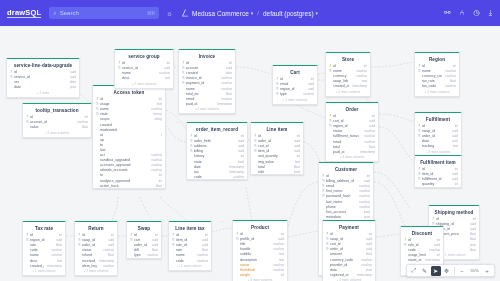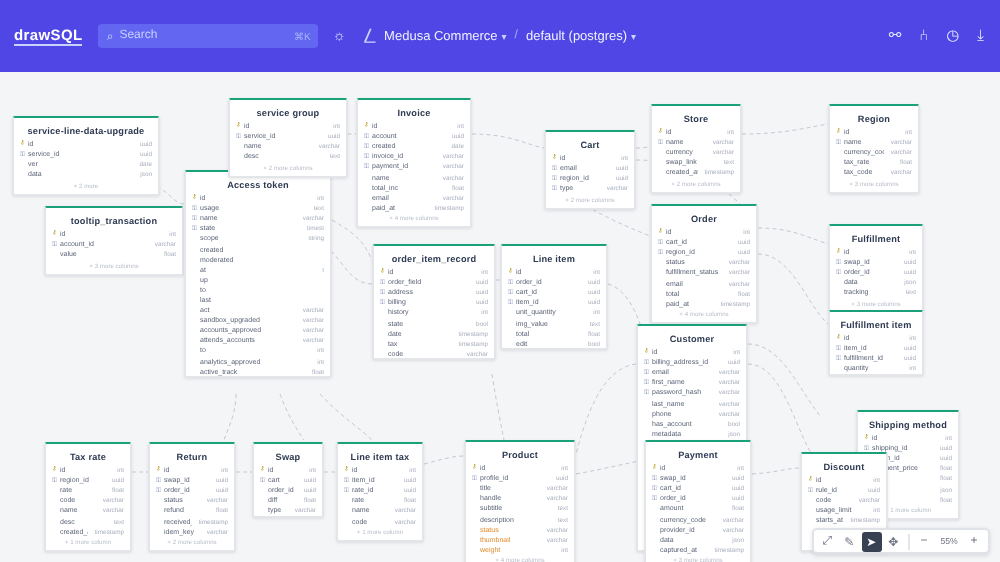--- a/index.html
+++ b/index.html
@@ -5,21 +5,21 @@
   * { box-sizing: border-box; margin: 0; padding: 0; }
   html, body {
     width: 500px; height: 281px;
     overflow: hidden;
     font-family: "Liberation Sans", sans-serif;
     background: #f4f5f7;
   }
   
   .topbar {
     position: absolute; top: 0; left: 0;
-    width: 500px; height: 36px;
+    width: 500px; height: 26px;
     background: #4f46e5;
     display: flex; align-items: center;
     padding: 0 7px;
     z-index: 50;
   }
   .logo {
     color: #ffffff; font-size: 7.5px; font-weight: bold;
     letter-spacing: .2px; margin-right: 8px;
     border-bottom: 1.2px solid #c7d2fe; padding-bottom: .5px;
   }

